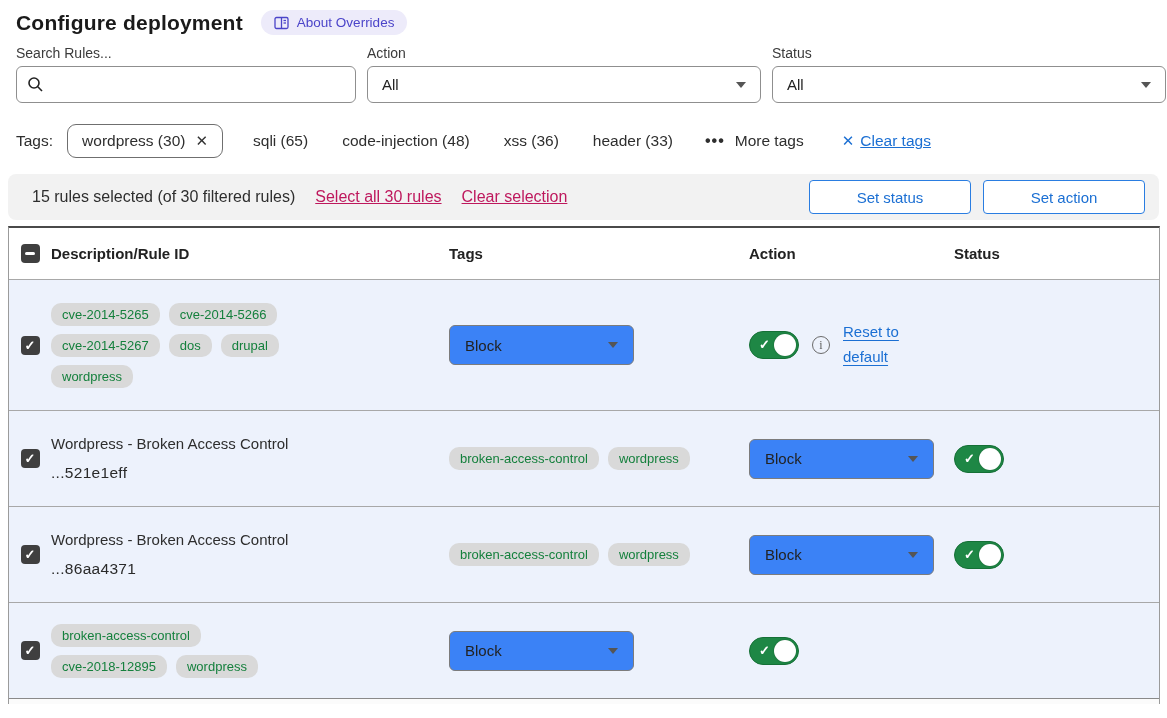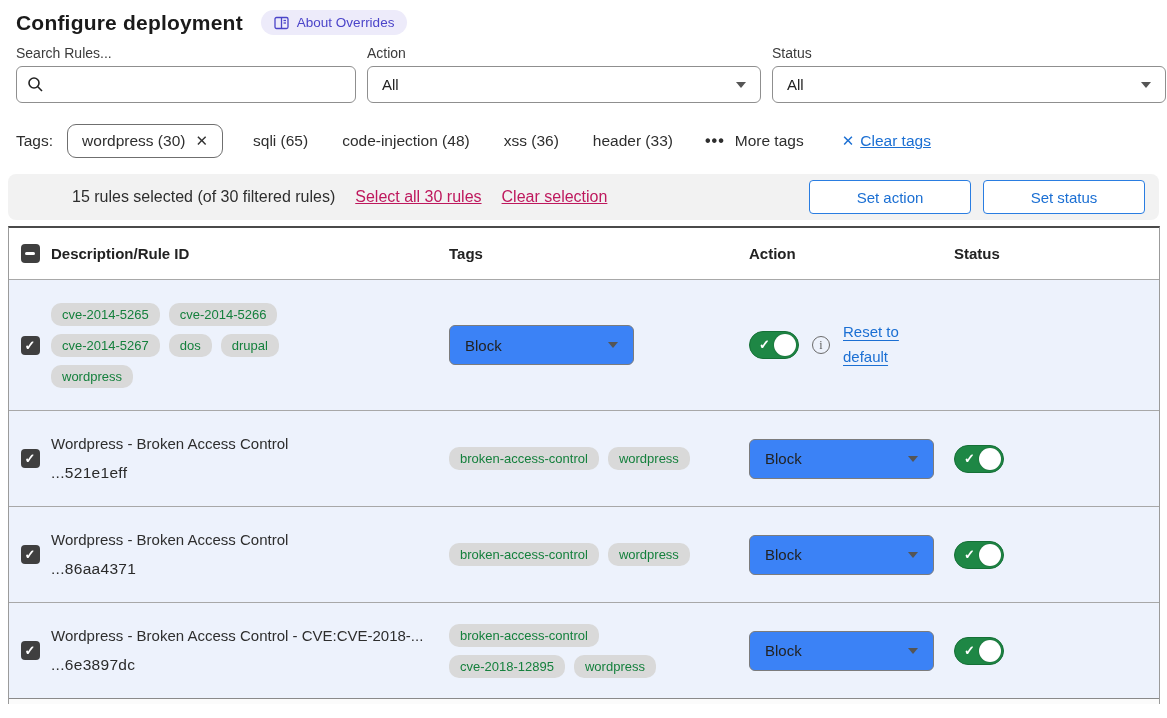--- a/index.html
+++ b/index.html
@@ -60,21 +60,21 @@
   .more-tags .dots { font-weight: 700; letter-spacing: 1px; font-size: 16px; }
   .clear-tags { display: inline-flex; align-items: center; gap: 6px; margin-left: 38px; color: #1b6fd3; cursor: pointer; }
   .clear-tags .x { font-size: 15px; }
   .clear-tags .txt { text-decoration: underline; }
 
   
   .selection-bar {
     margin: 2px 8px 6px 8px; height: 46px; background: #f2f2f2; border-radius: 8px;
     display: flex; align-items: center; padding: 0 14px 0 24px; font-size: 16px;
   }
-  .sel-summary { color: #2e2e2e; margin-left: 40px; }
+  .sel-summary { color: #2e2e2e; }
   .sel-link { color: #be185d; text-decoration: underline; margin-left: 20px; cursor: pointer; }
   .sel-spacer { flex: 1; }
   .outline-btn {
     width: 162px; height: 34px; background: #fff; border: 1px solid #2a7de1;
     color: #1b6fd3; font-size: 15px; border-radius: 4px; cursor: pointer; margin-left: 12px;
     font-family: "Liberation Sans", sans-serif;
   }
 
   
   .rules-table {
@@ -205,22 +205,22 @@
       <span class="x">✕</span>
       <span class="txt">Clear tags</span>
     </span>
   </div>
 
   <div class="selection-bar">
     <span class="sel-summary">15 rules selected (of 30 filtered rules)</span>
     <span class="sel-link">Select all 30 rules</span>
     <span class="sel-link">Clear selection</span>
     <span class="sel-spacer"></span>
+    <button class="outline-btn">Set status</button>
     <button class="outline-btn">Set action</button>
-    <button class="outline-btn">Set status</button>
   </div>
 
   <div class="rules-table">
 
     <div class="tgrid thead">
       <div class="cell-check">
         <span class="checkbox">
             <span class="minus"></span>
           </span>
       </div>
@@ -315,24 +315,20 @@
         </span>
       </div>
     </div>
 
     <div class="tgrid trow row-std">
       <div class="cell-check">
         <span class="checkbox">
             <span class="tick">✓</span>
           </span>
       </div>
-      <div class="cell-desc">
-        <div class="desc-line">Wordpress - Broken Access Control - CVE:CVE-2018-...</div>
-        <div class="rule-id">...6e3897dc</div>
-      </div>
       <div class="cell-tags">
         <span class="pill">broken-access-control</span>
         <span class="pill">cve-2018-12895</span>
         <span class="pill">wordpress</span>
       </div>
       <div>
         <div class="action-select">
           <span>Block</span>
           <span class="caret"></span>
         </div>

